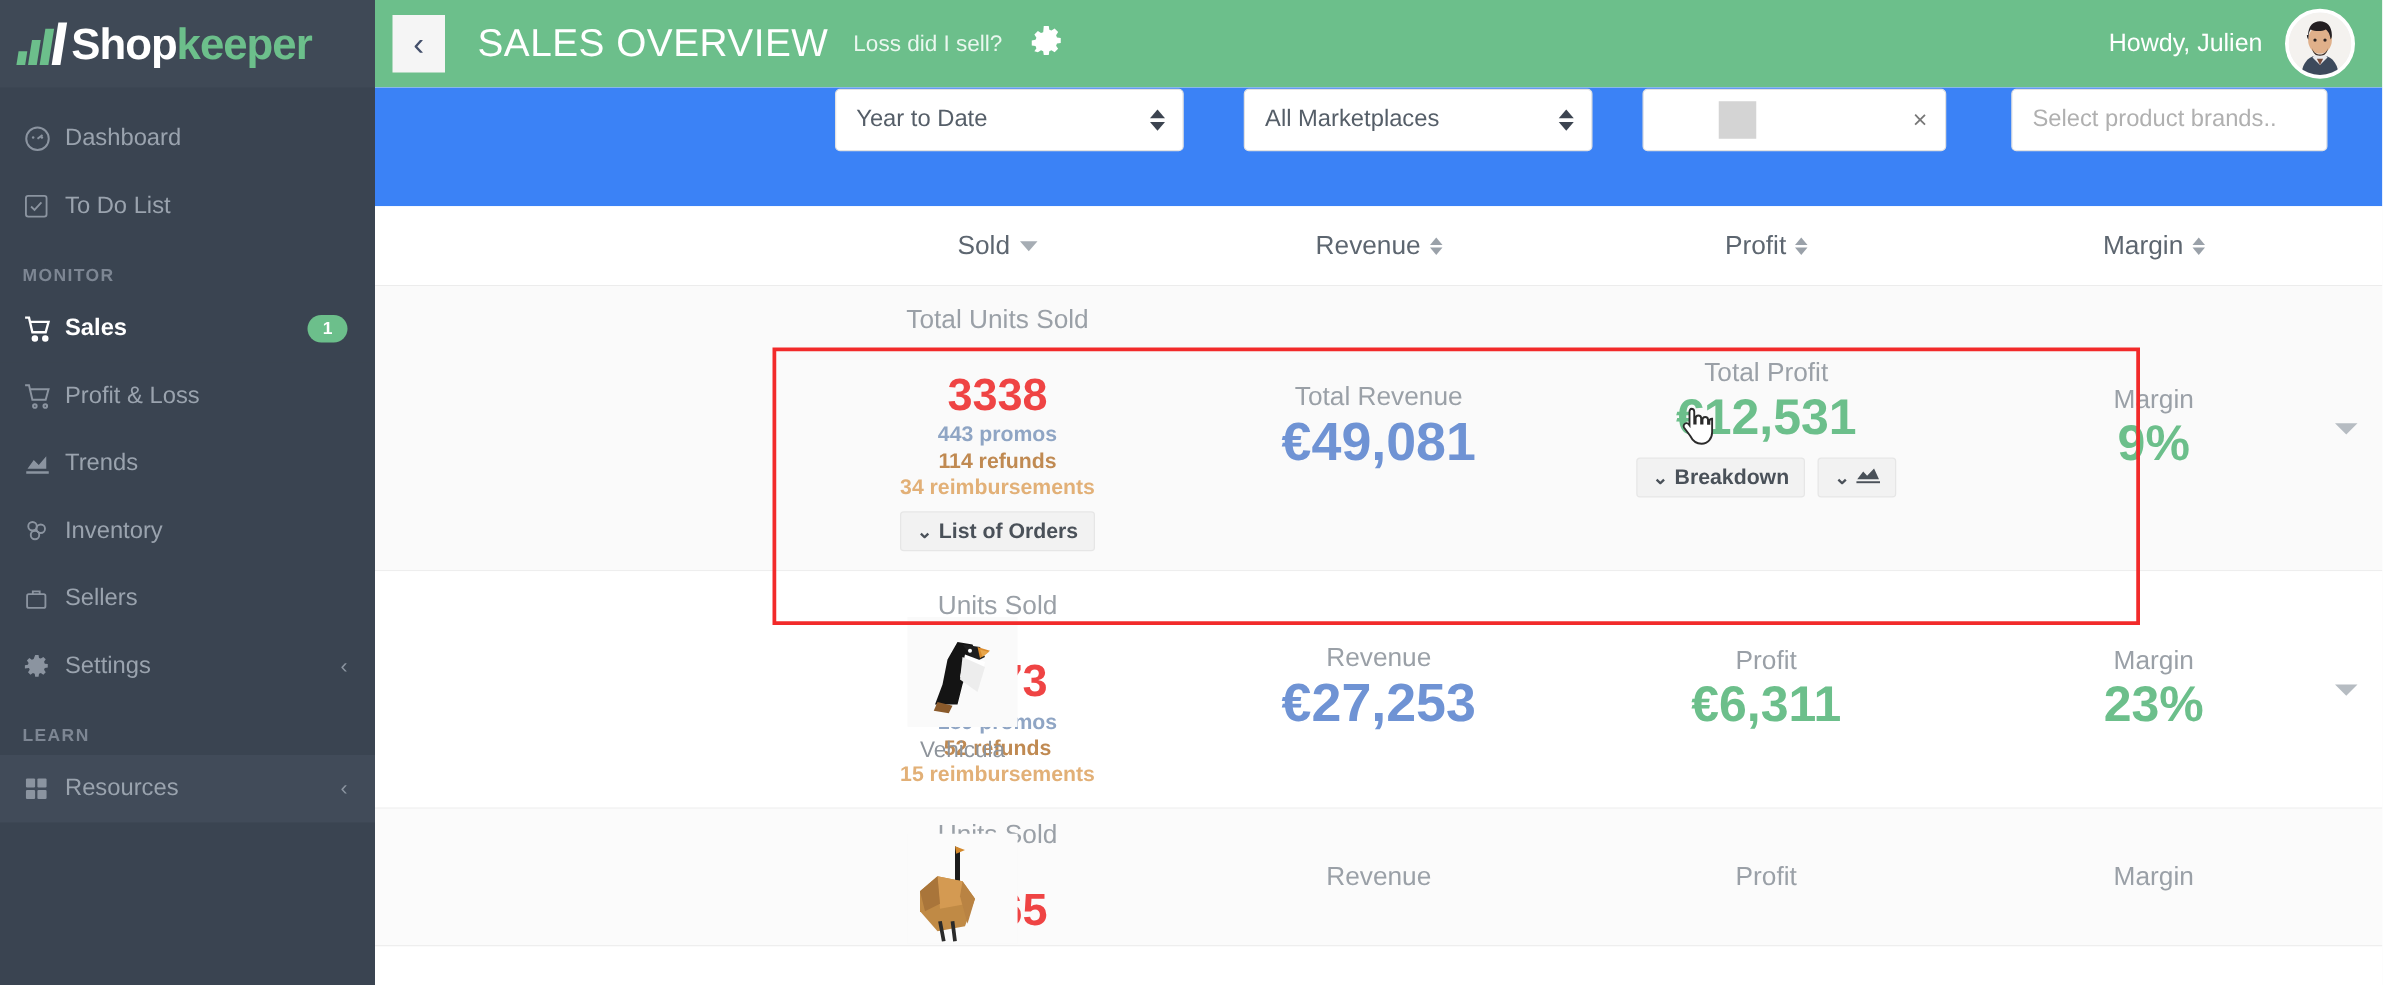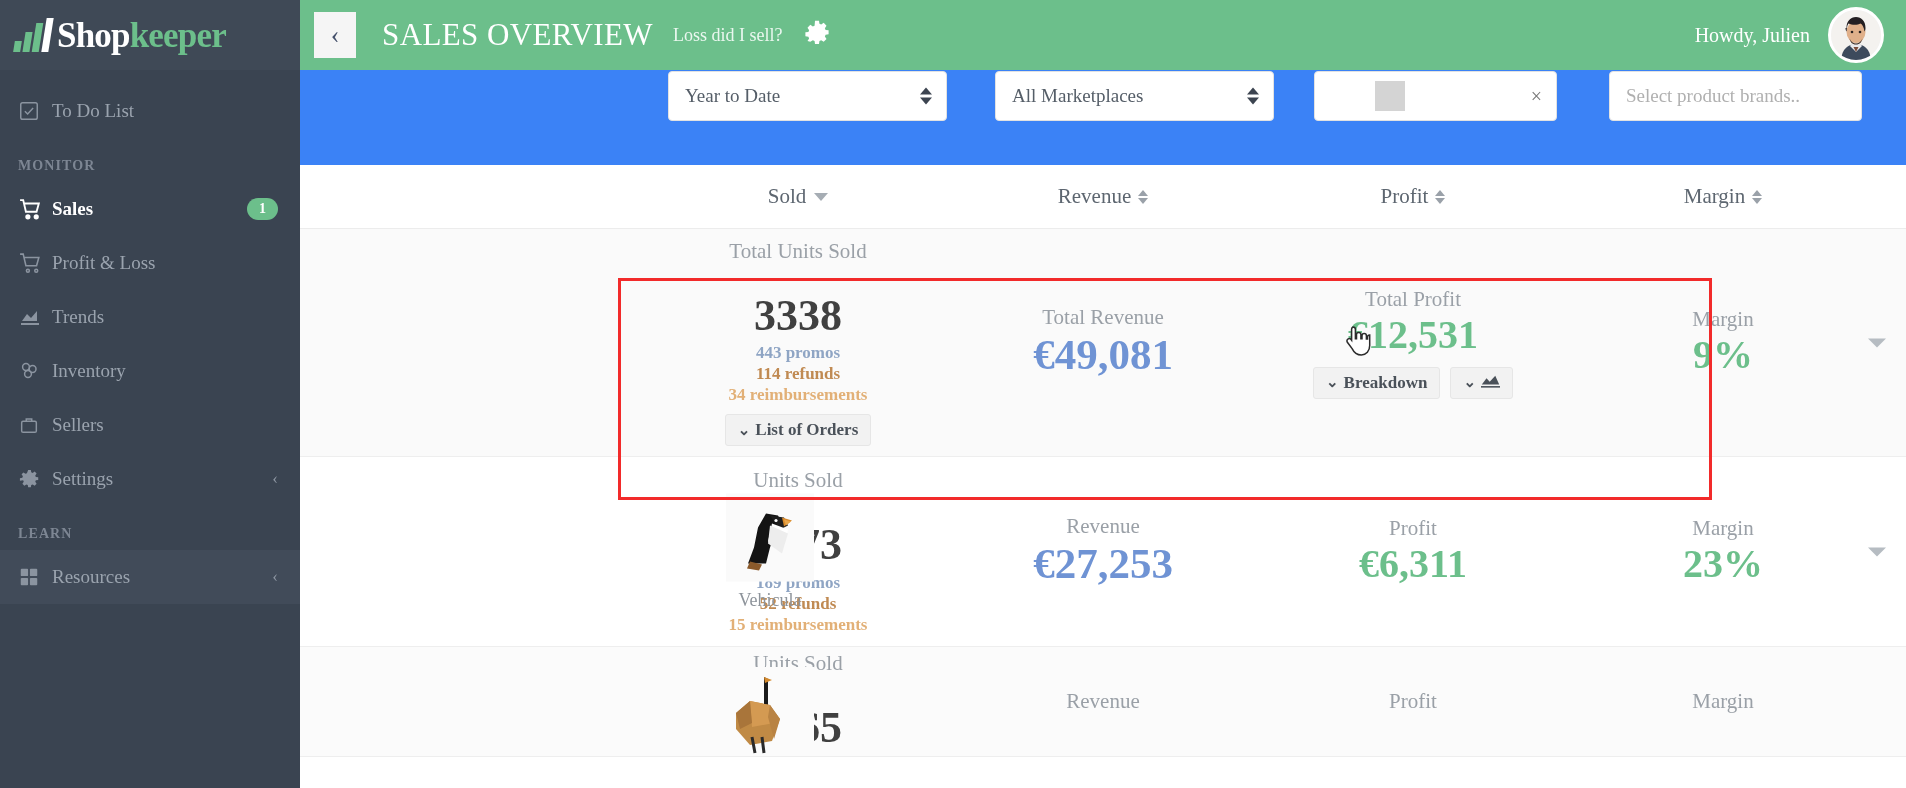--- a/index.html
+++ b/index.html
@@ -2,21 +2,21 @@
 <html><head>
 <meta charset="utf-8">
 <style>
   * { box-sizing: border-box; margin: 0; padding: 0; }
   html, body {
     width: 1906px; height: 788px;
     font-family: "Liberation Sans", sans-serif;
     background: #ffffff;
     overflow: hidden;
   }
-  .app { position: relative; width: 1906px; height: 644px; display: flex; font-family: Liberation Serif, serif; }
+  .app { position: relative; width: 1906px; height: 644px; display: flex; }
 
   
   .sidebar {
     width: 300px; height: 788px;
     background: #3a4451;
     flex: 0 0 300px;
     position: relative;
     overflow: hidden;
   }
   .logo-area {
@@ -164,21 +164,21 @@
   }
   .prod-thumb .nm { font-size: 18px; color: #8e949b; margin-top: 8px; }
 
   .cell { display: flex; flex-direction: column; align-items: center; justify-content: center; }
   .cell.c-sold { width: 300px; }
   .cell.c-rev  { width: 310px; }
   .cell.c-prof { width: 310px; }
   .cell.c-marg { width: 310px; }
 
   .klabel { font-size: 21px; color: #9aa0a7; font-weight: normal; }
-  .kbig { font-size: 44px; font-weight: bold; color: #404040; line-height: 1.1; margin-top: 28px; }
+  .kbig { font-size: 36px; font-weight: bold; color: #ef4444; line-height: 1.1; margin-top: 28px; }
   .kmoney-blue { font-size: 43px; font-weight: bold; color: #6f93d4; line-height: 1.15; }
   .kmoney-green { font-size: 40px; font-weight: bold; color: #6cbf8b; line-height: 1.15; }
   .kpct { font-size: 40px; font-weight: bold; color: #6cbf8b; line-height: 1.15; }
   .sub-promo { font-size: 17px; font-weight: bold; color: #8fa5c4; margin-top: 3px; }
   .sub-ref   { font-size: 17px; font-weight: bold; color: #c08a52; margin-top: 1px; }
   .sub-reimb { font-size: 17px; font-weight: bold; color: #e2b077; margin-top: 1px; }
 
   .minibtn {
     margin-top: 9px; background: #f2f2f2; border: 1px solid #e6e6e6;
     border-radius: 3px; padding: 5px 12px;
@@ -219,20 +219,31 @@
           <i></i>
           <i></i>
       </span>
       <span class="logo-text">
         <span class="a">Shop</span><span class="b">keeper</span>
       </span>
     </div>
 
     <nav class="nav">
 
+      <div class="nav-item">
+        <span class="ico">
+          <svg width="24" height="24" viewBox="0 0 24 24" fill="none" stroke="currentColor" stroke-width="1.6">
+            <circle cx="12" cy="12" r="9"></circle>
+              <path d="M12 12l4-3"></path>
+              <circle cx="8.5" cy="11" r="1" fill="currentColor" stroke="none"></circle>
+              <circle cx="15.5" cy="11" r="1" fill="currentColor" stroke="none"></circle>
+          </svg>
+        </span>
+        <span class="lbl">Dashboard</span>
+      </div>
 
       <div class="nav-item">
         <span class="ico">
           <svg width="22" height="22" viewBox="0 0 24 24" fill="none" stroke="currentColor" stroke-width="1.6">
             <rect x="3" y="3" width="18" height="18" rx="2"></rect>
               <path d="M7.5 12.2l3 3 6-6.5"></path>
           </svg>
         </span>
         <span class="lbl">To Do List</span>
       </div>

